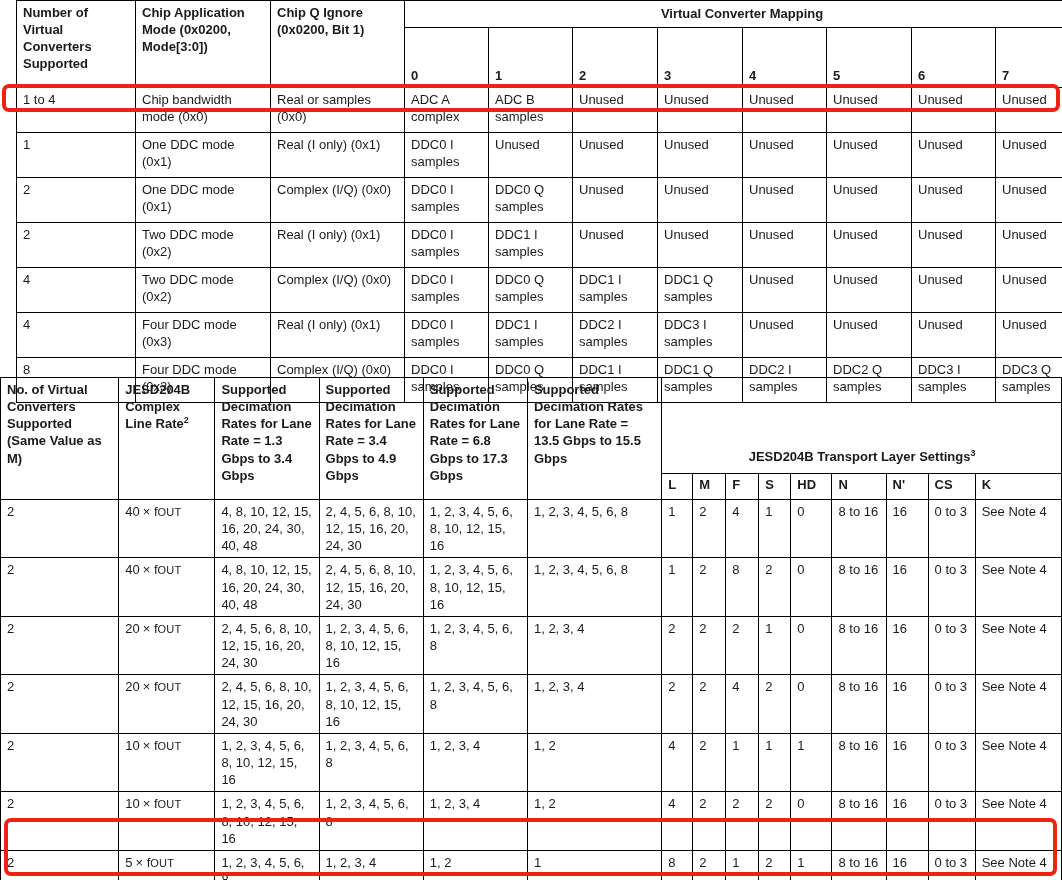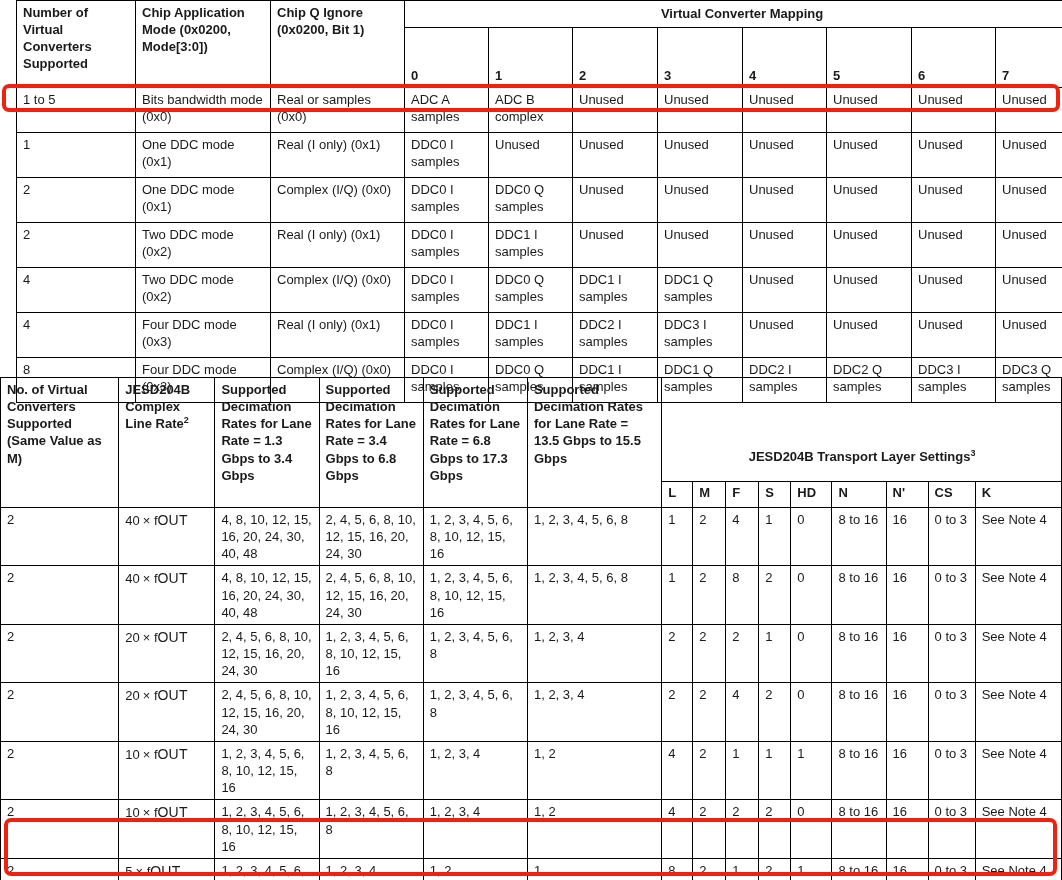--- a/index.html
+++ b/index.html
@@ -73,34 +73,34 @@
     top: 377px;
   }
   #table2 th.hdr {
     vertical-align: top;
     height: 108px;
   }
   #table2 th.tl-title {
     text-align: center;
     vertical-align: bottom;
     border-bottom: 1px solid #000;
-    padding-bottom: 16px;
+    padding-bottom: 8px;
     height: 84px;
   }
   #table2 th.tl-sub {
     vertical-align: top;
     height: 20px;
     padding-top: 2px;
     padding-bottom: 3px;
   }
   #table2 td.cell {
     vertical-align: top;
   }
   .sub {
-    font-size: 14px;
+    font-size: 11px;
     vertical-align: baseline;
     letter-spacing: 0.2px;
   }
   .sup {
     font-size: 9px;
     vertical-align: super;
   }
   .nowrapish { white-space: nowrap; }
 
   
@@ -156,25 +156,25 @@
         <th class="idx">2</th>
         <th class="idx">3</th>
         <th class="idx">4</th>
         <th class="idx">5</th>
         <th class="idx">6</th>
         <th class="idx">7</th>
       </tr>
     </thead>
     <tbody id="table1-body">
         <tr>
-          <td class="body-cell">1 to 5</td>
-          <td class="body-cell">Bits bandwidth mode (0x0)</td>
+          <td class="body-cell">1 to 4</td>
+          <td class="body-cell">Chip bandwidth mode (0x0)</td>
           <td class="body-cell">Real or samples (0x0)</td>
-          <td class="body-cell">ADC A samples</td>
-          <td class="body-cell">ADC B complex</td>
+          <td class="body-cell">ADC A complex</td>
+          <td class="body-cell">ADC B samples</td>
           <td class="body-cell">Unused</td>
           <td class="body-cell">Unused</td>
           <td class="body-cell">Unused</td>
           <td class="body-cell">Unused</td>
           <td class="body-cell">Unused</td>
           <td class="body-cell">Unused</td>
         </tr>
         <tr>
           <td class="body-cell">1</td>
           <td class="body-cell">One DDC mode (0x1)</td>
@@ -272,21 +272,21 @@
       <col style="width:54px">
       <col style="width:42px">
       <col style="width:47px">
       <col style="width:86px">
     </colgroup>
     <thead>
       <tr>
         <th class="hdr" rowspan="2">No. of Virtual Converters Supported (Same Value as M)</th>
         <th class="hdr" rowspan="2"><span>JESD204B Complex Line Rate</span><span class="sup">2</span></th>
         <th class="hdr" rowspan="2">Supported Decimation Rates for Lane Rate = 1.3 Gbps to 3.4 Gbps</th>
-        <th class="hdr" rowspan="2">Supported Decimation Rates for Lane Rate = 3.4 Gbps to 6.8 Gbps</th>
+        <th class="hdr" rowspan="2">Supported Decimation Rates for Lane Rate = 3.4 Gbps to 4.9 Gbps</th>
         <th class="hdr" rowspan="2">Supported Decimation Rates for Lane Rate = 6.8 Gbps to 17.3 Gbps</th>
         <th class="hdr" rowspan="2">Supported Decimation Rates for Lane Rate = 13.5 Gbps to 15.5 Gbps</th>
         <th class="tl-title" colspan="9"><span>JESD204B Transport Layer Settings</span><span class="sup">3</span></th>
       </tr>
       <tr>
         <th class="tl-sub">L</th>
         <th class="tl-sub">M</th>
         <th class="tl-sub">F</th>
         <th class="tl-sub">S</th>
         <th class="tl-sub">HD</th>

